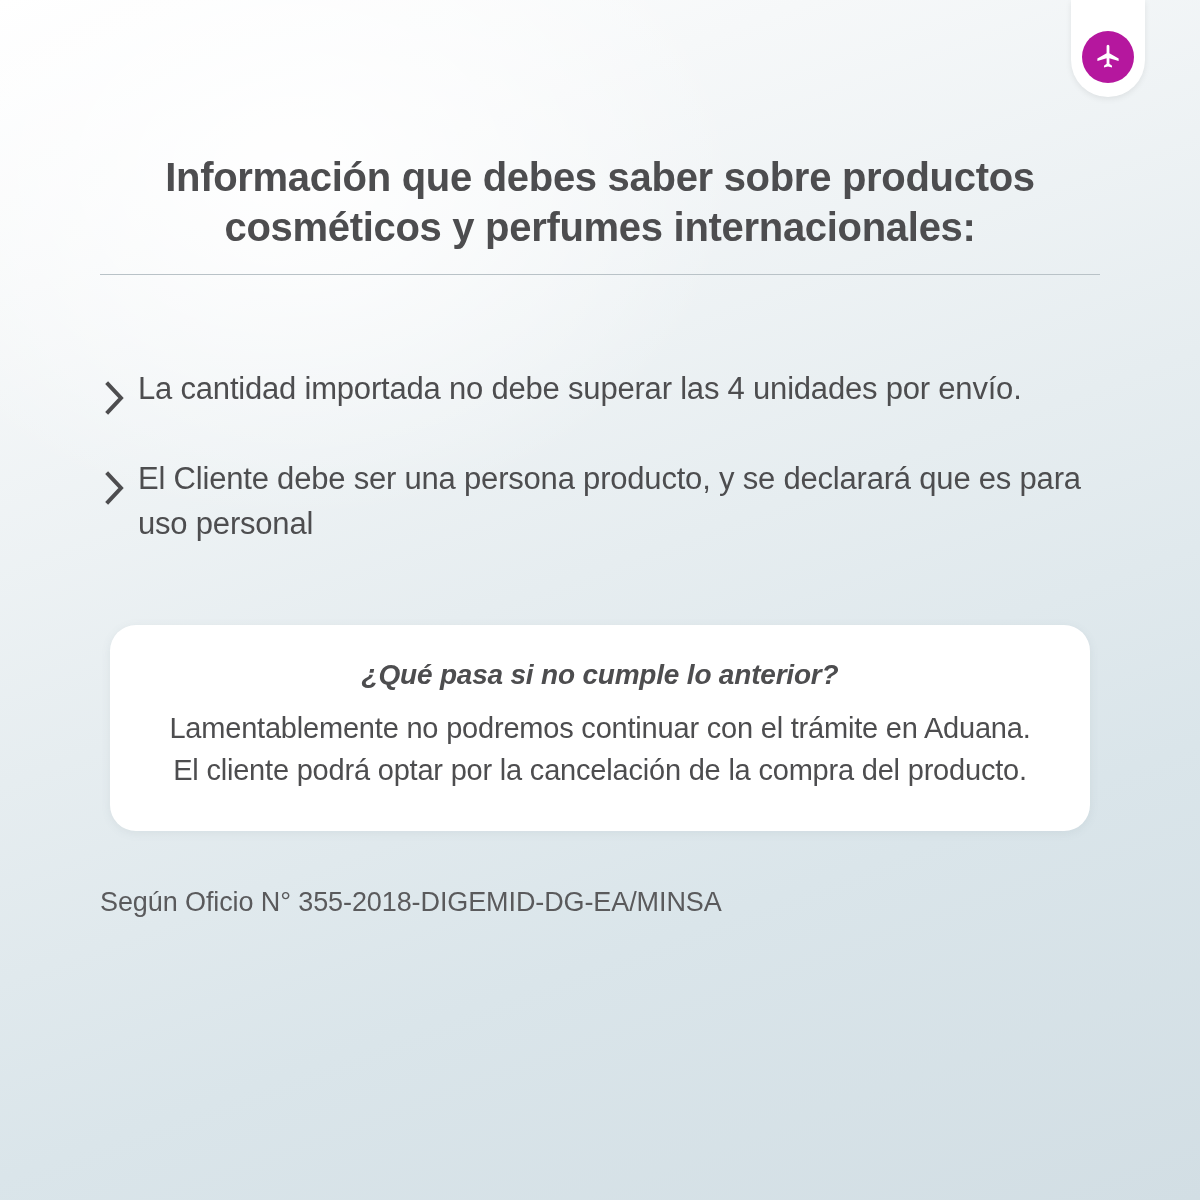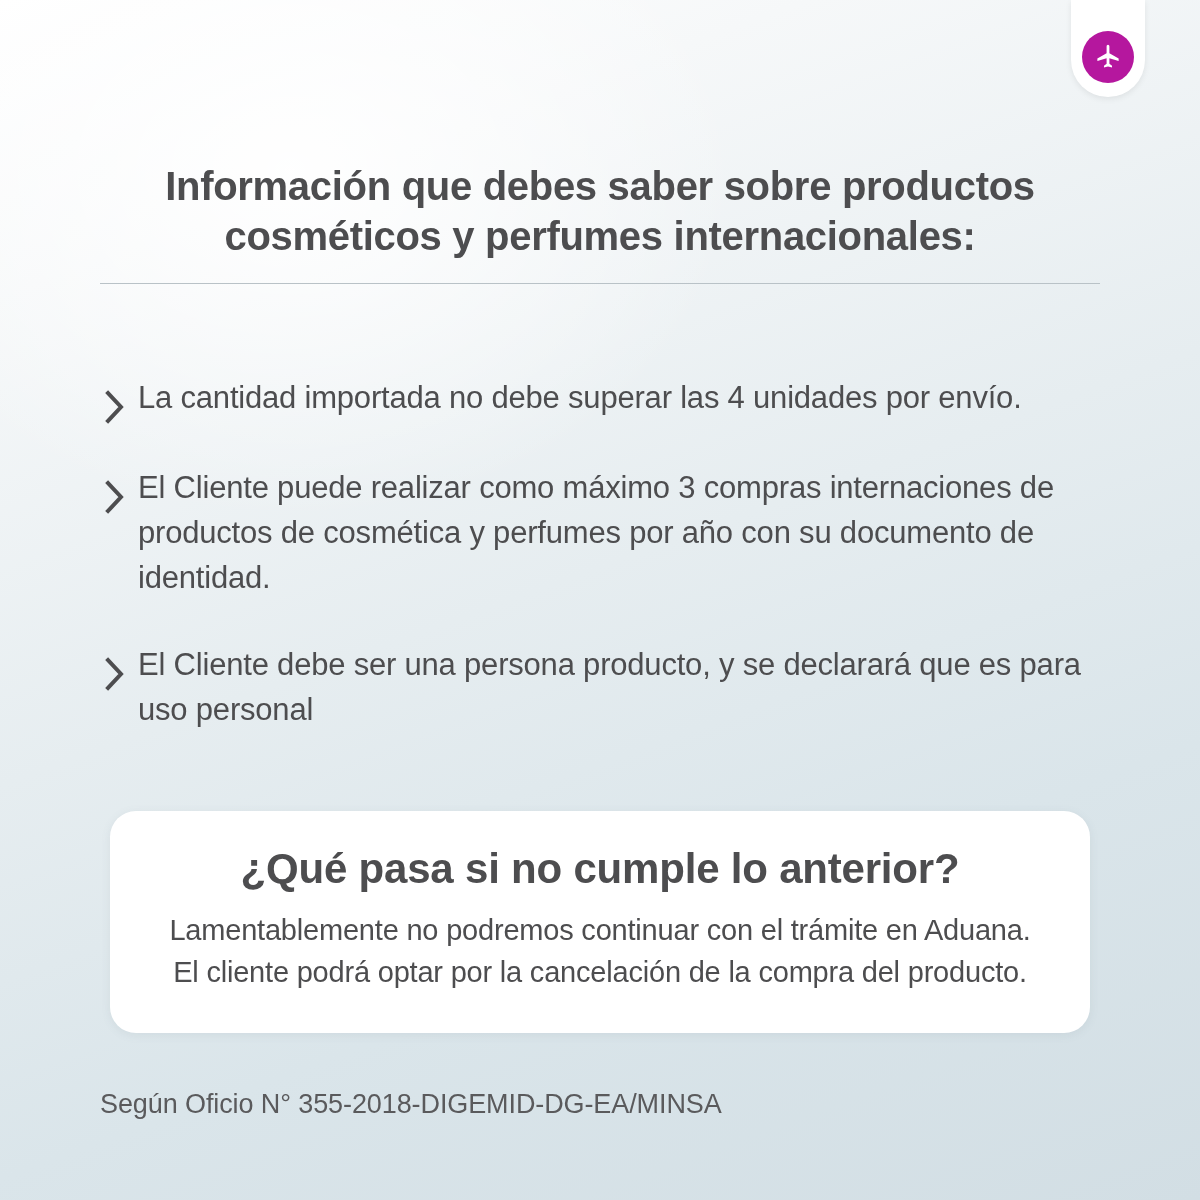--- a/index.html
+++ b/index.html
@@ -58,21 +58,21 @@
     background: #b5179e;
     display: flex;
     align-items: center;
     justify-content: center;
   }
   .badge-circle svg { display: block; }
 
   .content {
     position: relative;
     width: 1200px;
-    padding: 9px 100px;
+    padding: 0 100px;
     box-sizing: border-box;
   }
 
   .title {
     margin: 0;
     padding-top: 152px;
     text-align: center;
     font-size: 40px;
     line-height: 1.25;
     font-weight: bold;
@@ -124,24 +124,25 @@
     width: 980px;
     background: #ffffff;
     border-radius: 26px;
     padding: 34px 48px 40px 48px;
     box-sizing: border-box;
     text-align: center;
     box-shadow: 0 2px 10px rgba(100,115,125,0.10);
   }
   .card-title {
     margin: 0 0 16px 0;
-    font-size: 42px;
+    font-size: 28px;
     font-weight: bold;
     color: #4d4d4f;
     letter-spacing: -0.2px;
+    font-style: italic;
   }
   .card-body {
     margin: 0;
     font-size: 29px;
     line-height: 1.45;
     color: #4d4d4f;
     font-weight: 400;
     letter-spacing: -0.2px;
   }
 
@@ -179,28 +180,20 @@
 
       <li class="bullet">
         <span class="chev">
           <svg width="22" height="34" viewBox="0 0 22 34" aria-hidden="true">
             <path d="M4 3 L17 17 L4 31" fill="none" stroke="#4d4d4f" stroke-width="4" stroke-linecap="square" stroke-linejoin="miter"></path>
           </svg>
         </span>
         <span class="bullet-text">La cantidad importada no debe superar las 4 unidades por envío.</span>
       </li>
 
-      <li class="bullet">
-        <span class="chev">
-          <svg width="22" height="34" viewBox="0 0 22 34" aria-hidden="true">
-            <path d="M4 3 L17 17 L4 31" fill="none" stroke="#4d4d4f" stroke-width="4" stroke-linecap="square" stroke-linejoin="miter"></path>
-          </svg>
-        </span>
-        <span class="bullet-text">El Cliente puede realizar como máximo 3 compras internaciones de productos de cosmética y perfumes por año con su documento de identidad.</span>
-      </li>
 
       <li class="bullet">
         <span class="chev">
           <svg width="22" height="34" viewBox="0 0 22 34" aria-hidden="true">
             <path d="M4 3 L17 17 L4 31" fill="none" stroke="#4d4d4f" stroke-width="4" stroke-linecap="square" stroke-linejoin="miter"></path>
           </svg>
         </span>
         <span class="bullet-text">El Cliente debe ser una persona producto, y se declarará que es para uso personal</span>
       </li>
 

